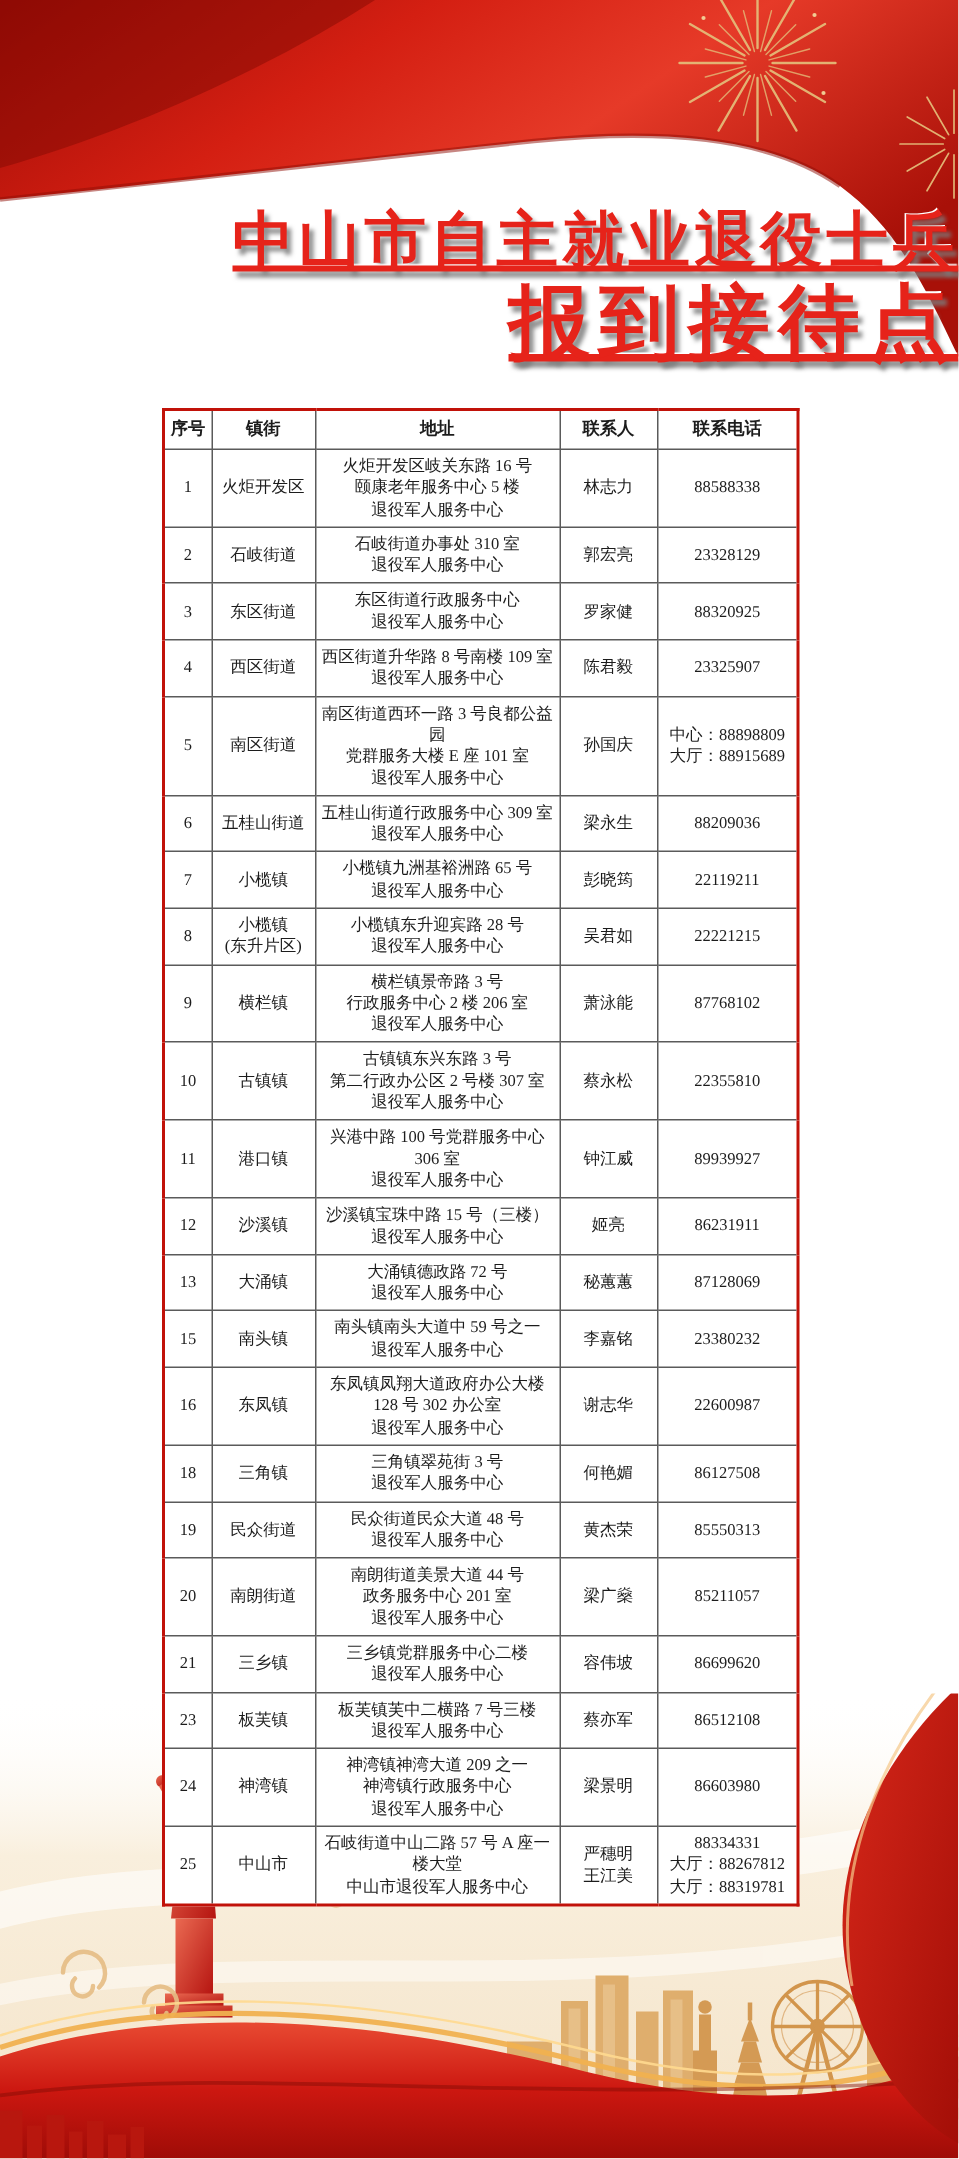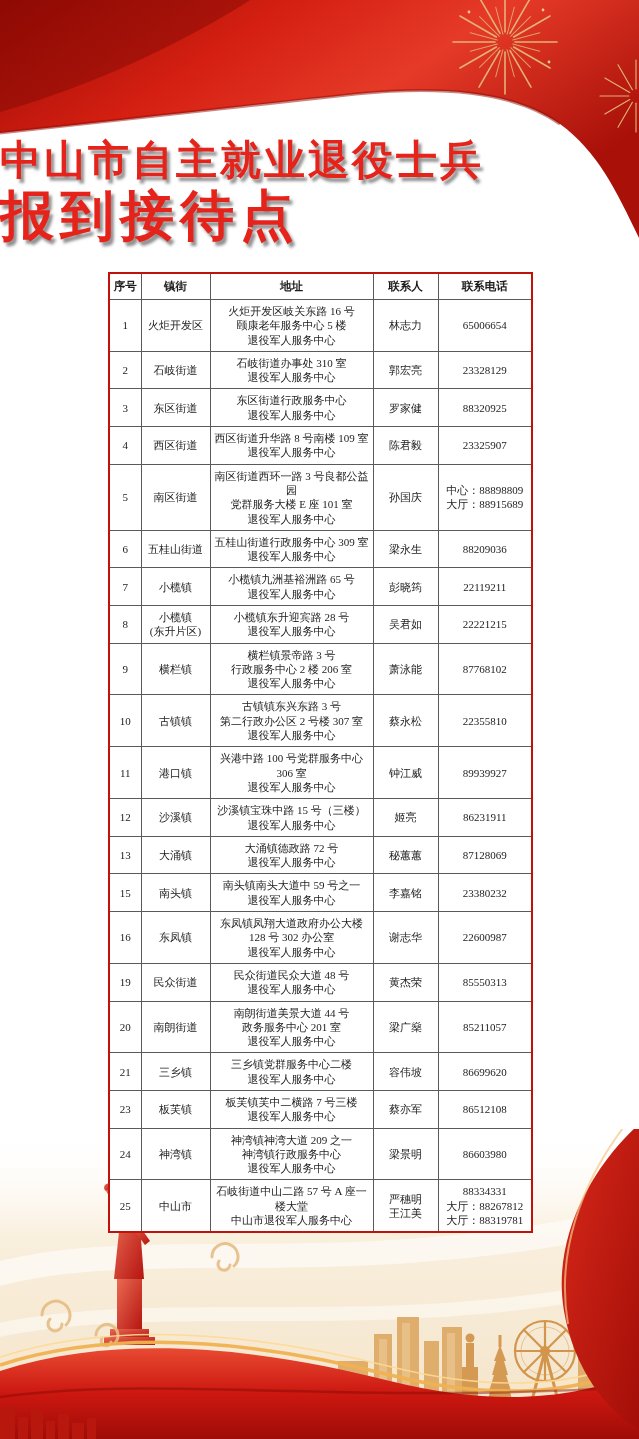--- a/index.html
+++ b/index.html
@@ -7,25 +7,26 @@
     width:639px;height:1439px;position:relative;overflow:hidden;
     background:#ffffff;
     font-family:"Liberation Serif","DejaVu Serif",serif;
   }
   
   .top-deco{position:absolute;top:0;left:0;width:639px;height:250px;z-index:1;pointer-events:none;}
   .bottom-deco{position:absolute;bottom:0;left:0;width:639px;height:310px;z-index:1;pointer-events:none;}
   
   .title-block{
     position:absolute;top:136px;left:0;width:100%;z-index:3;
-    text-align:left;
+    text-align:right;
     font-family:"Liberation Sans","DejaVu Sans",sans-serif;
     font-weight:900;
     color:#e6231a;
     text-shadow:3px 4px 3px rgba(125,125,125,.85), -1px -1px 0 #ffffff;
+    text-decoration:underline;
   }
   .title-line1{font-size:41px;letter-spacing:3px;line-height:1.18;}
   .title-line2{font-size:54px;letter-spacing:6px;line-height:1.18;}
   
   .table-wrap{position:absolute;top:272px;left:108px;width:423px;z-index:2;}
   table.reception{
     width:100%;border-collapse:collapse;table-layout:fixed;
     background:#ffffff;
     border:2px solid #c11209;
     font-size:11px;color:#1c1c1c;padding-left:27px;
@@ -259,21 +260,21 @@
       </tr>
     </thead>
     <tbody>
         <tr>
           <td>1</td>
           <td>火炬开发区</td>
           <td>火炬开发区岐关东路 16 号
 颐康老年服务中心 5 楼
 退役军人服务中心</td>
           <td>林志力</td>
-          <td>65006654</td>
+          <td>88588338</td>
         </tr>
         <tr>
           <td>2</td>
           <td>石岐街道</td>
           <td>石岐街道办事处 310 室
 退役军人服务中心</td>
           <td>郭宏亮</td>
           <td>23328129</td>
         </tr>
         <tr>
@@ -378,20 +379,28 @@
           <td>23380232</td>
         </tr>
         <tr>
           <td>16</td>
           <td>东凤镇</td>
           <td>东凤镇凤翔大道政府办公大楼
 128 号 302 办公室
 退役军人服务中心</td>
           <td>谢志华</td>
           <td>22600987</td>
+        </tr>
+        <tr>
+          <td>18</td>
+          <td>三角镇</td>
+          <td>三角镇翠苑街 3 号
+退役军人服务中心</td>
+          <td>何艳媚</td>
+          <td>86127508</td>
         </tr>
         <tr>
           <td>19</td>
           <td>民众街道</td>
           <td>民众街道民众大道 48 号
 退役军人服务中心</td>
           <td>黄杰荣</td>
           <td>85550313</td>
         </tr>
         <tr>

